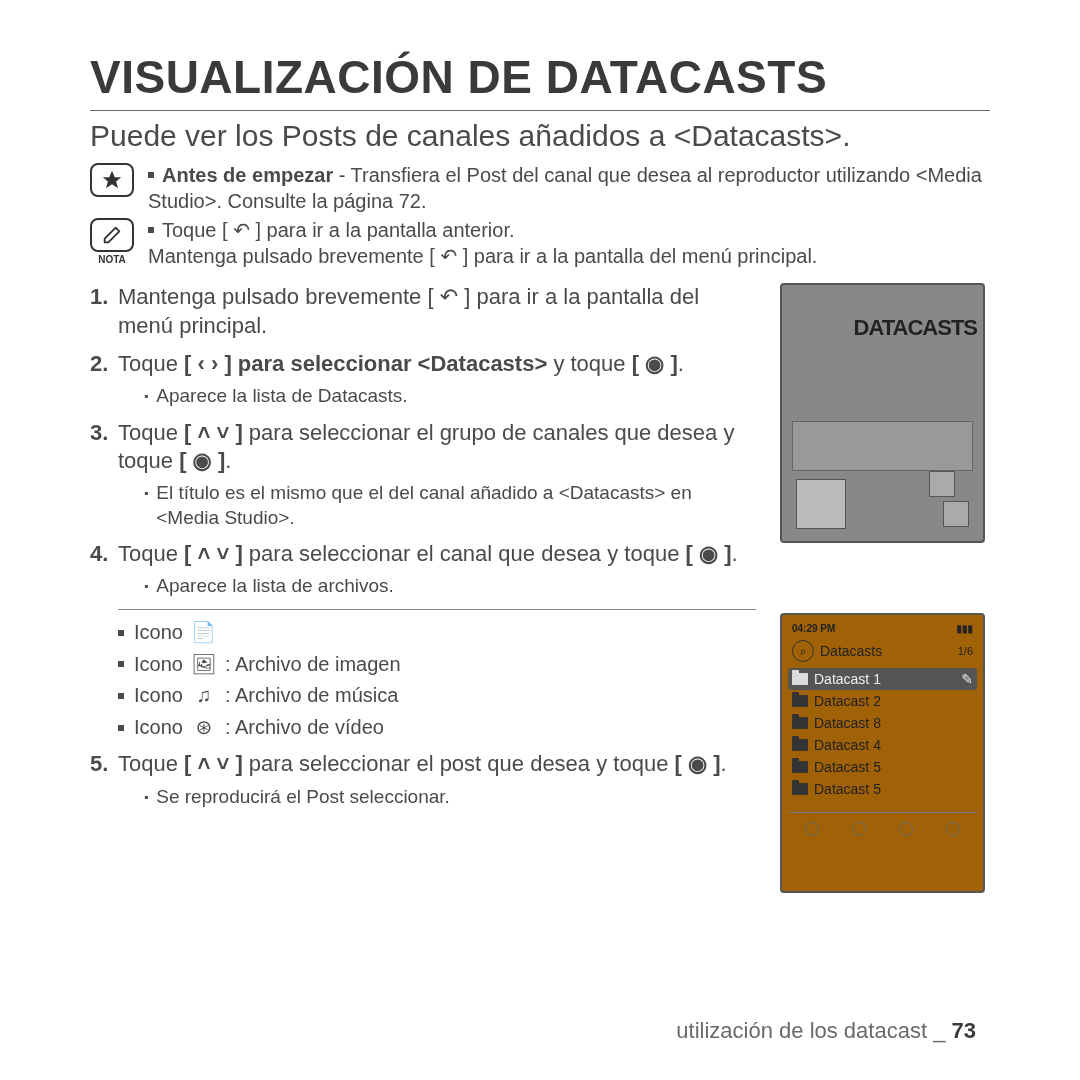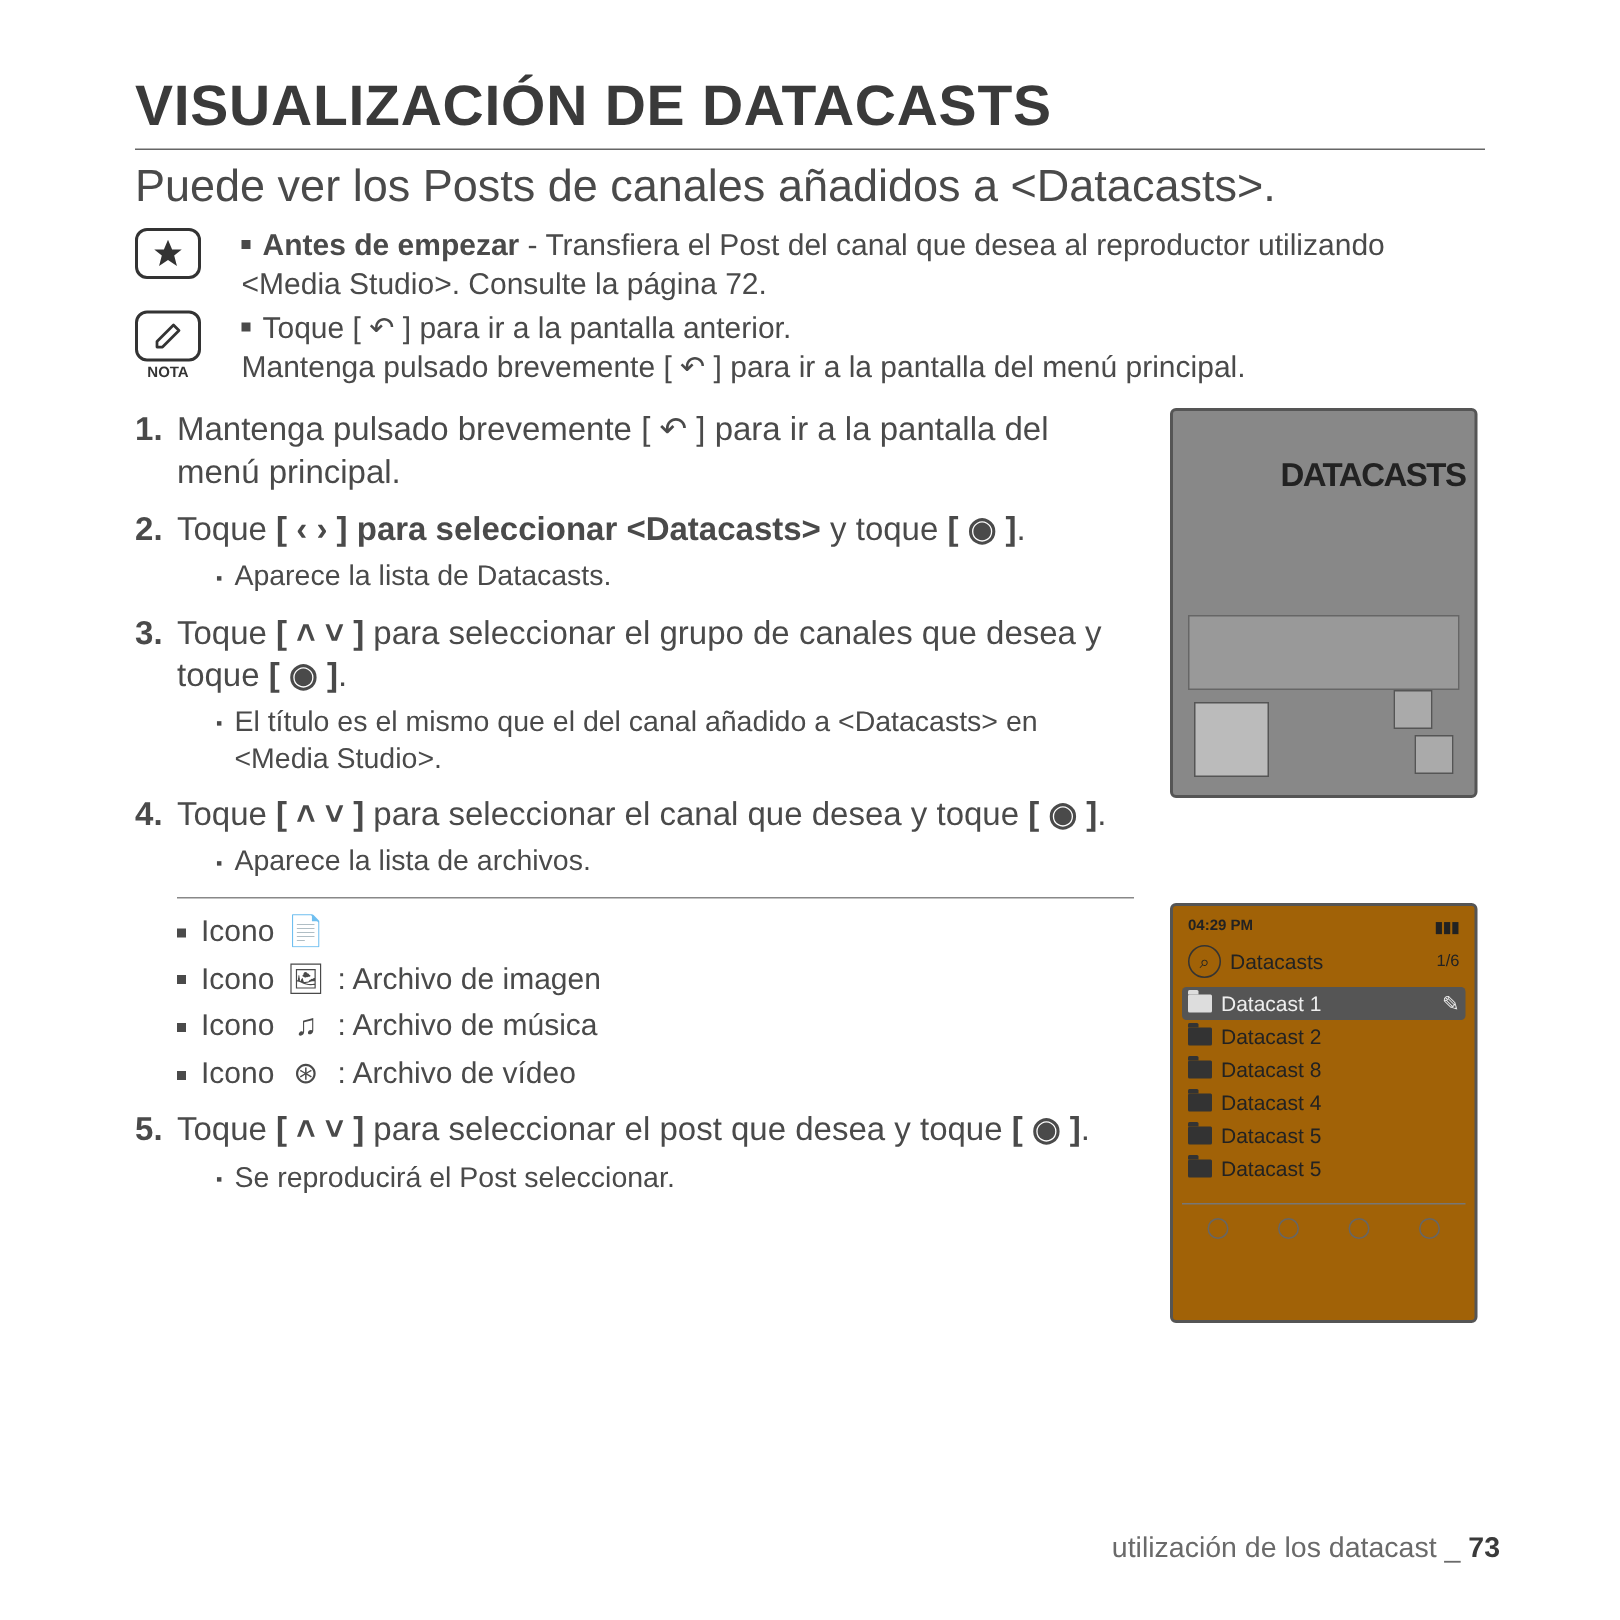--- a/index.html
+++ b/index.html
@@ -6,39 +6,39 @@
   body {
     width: 1080px;
     height: 1080px;
     background: #fff;
     font-family: Arial, Helvetica, sans-serif;
     color: #4a4a4a;
     padding: 50px 90px 30px 90px;
     position: relative;
   }
   .title {
-    font-size: 38px;
+    font-size: 46px;
     font-weight: bold;
     letter-spacing: 0.5px;
     color: #3a3a3a;
     border-bottom: 1.5px solid #666;
     padding-bottom: 6px;
     margin-bottom: 8px;
   }
   .intro { font-size: 30px; margin-bottom: 10px; }
   .note-row { display: flex; align-items: flex-start; margin-bottom: 4px; }
   .note-icon-box {
     width: 44px; height: 34px; border: 2px solid #333; border-radius: 8px;
     display: flex; align-items: center; justify-content: center;
     margin-right: 14px; flex-shrink: 0;
   }
   .note-icon-box svg { width: 22px; height: 22px; }
   .note-col { width: 44px; text-align: center; margin-right: 14px; flex-shrink:0;}
   .nota-label { font-size: 10px; font-weight: bold; color:#333; }
-  .note-text { font-size: 20px; line-height: 1.28; margin-left: 13px; }
+  .note-text { font-size: 20px; line-height: 1.28; }
   .note-text .b { font-weight: bold; }
   .bullet { display:inline-block; width:6px; height:6px; background:#4a4a4a; vertical-align: middle; margin-right:8px; margin-bottom:3px;}
   .main-row { display:flex; margin-top:14px;}
   .left-col { flex: 1; padding-right: 24px;}
   .right-col { width: 210px; }
   ol.steps { list-style: none; counter-reset: step; }
   ol.steps > li { counter-increment: step; font-size: 22px; line-height:1.28; margin-bottom: 10px; padding-left: 28px; position: relative;}
   ol.steps > li::before { content: counter(step) "."; position:absolute; left:0; font-weight: bold; }
   ol.steps > li .lead { font-weight: bold; }
   .sub { font-size: 19px; line-height:1.3; margin: 6px 0 10px 26px; display:flex;}
@@ -67,21 +67,21 @@
   .dl-header .hicon { width:22px; height:22px; border:1.5px solid #333; border-radius:50%; display:flex; align-items:center; justify-content:center; font-size:12px;}
   .dl-row { display:flex; align-items:center; padding: 3px 4px; font-size:14px; border-radius:3px;}
   .dl-row.sel { background:#555; color:#eee;}
   .dl-row .folder { width:16px; height:12px; background:#333; margin-right:6px; border-radius:1px; position:relative;}
   .dl-row .folder::before{content:"";position:absolute;top:-3px;left:0;width:7px;height:3px;background:#333;border-radius:1px 1px 0 0;}
   .dl-row.sel .folder, .dl-row.sel .folder::before { background:#ddd;}
   .dl-row .tool { margin-left:auto; font-size:14px;}
   .dl-bottom { margin-top:12px; height:32px; border-top:1px solid #777; display:flex; justify-content:space-around; align-items:center;}
   .dl-bottom span{ width:14px; height:14px; border:1.5px solid #666; border-radius:50%;}
 
-  .footer { position:absolute; bottom:36px; right:80px; font-size:19px; color:#6a6a6a;}
+  .footer { position:absolute; bottom:36px; right:104px; font-size:22px; color:#6a6a6a;}
   .footer .pn { font-weight:bold; color:#3a3a3a;}
   svg { fill: none; stroke:#333; stroke-width:2;}
 </style>
 </head>
 <body>
 
 <h1 class="title">VISUALIZACIÓN DE DATACASTS</h1>
 <p class="intro">Puede ver los Posts de canales añadidos a &lt;Datacasts&gt;.</p>
 
 <div class="note-row">

